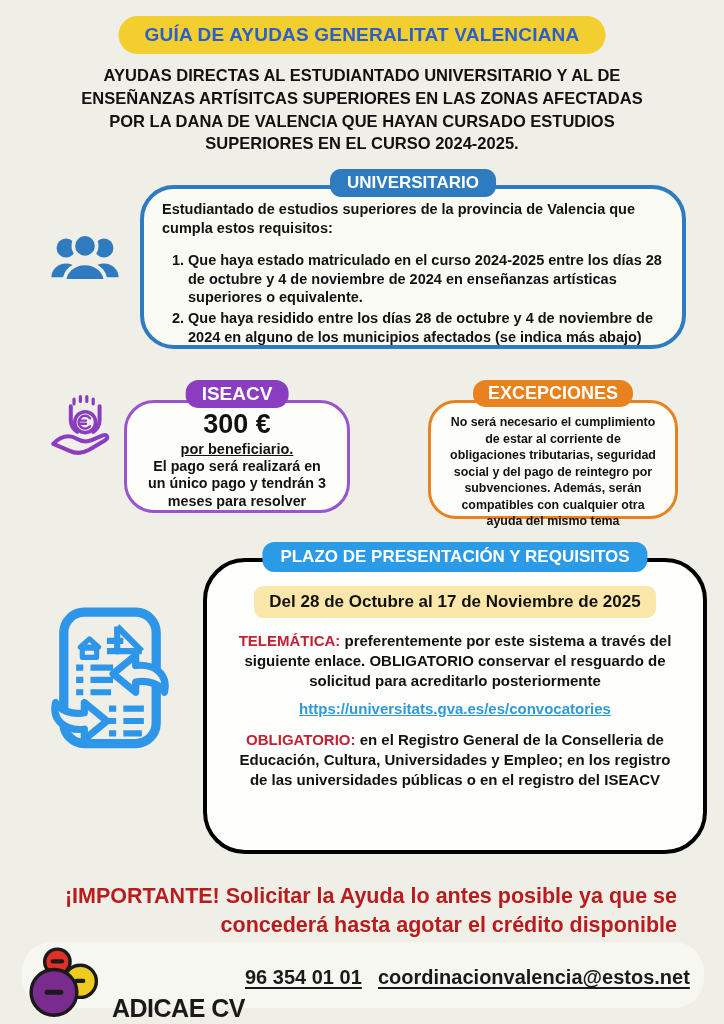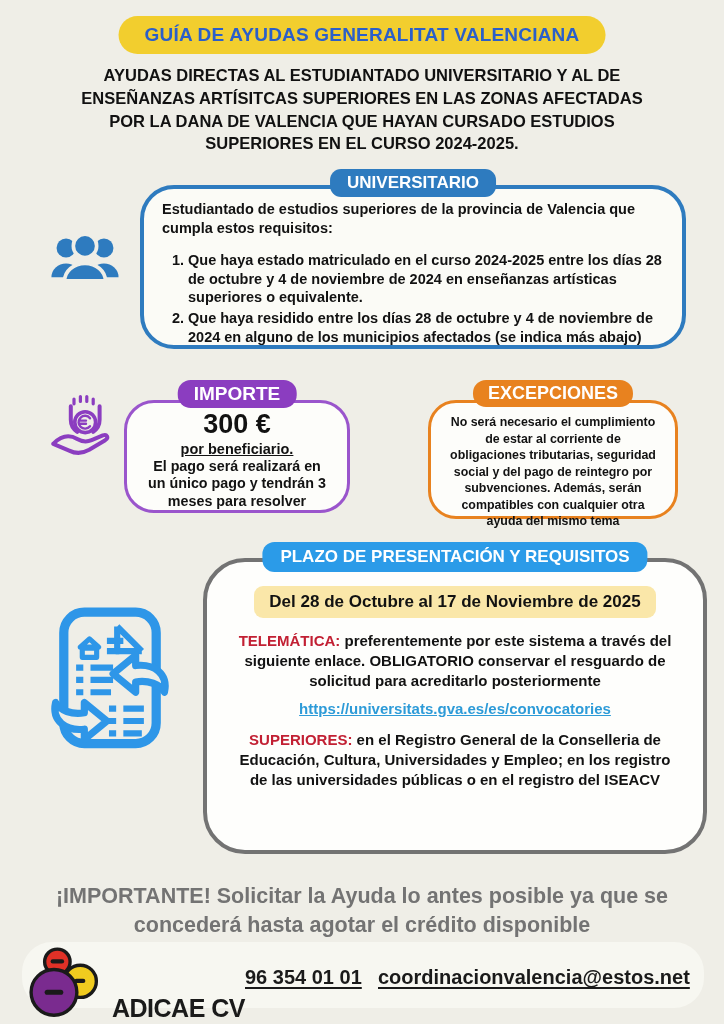--- a/index.html
+++ b/index.html
@@ -34,31 +34,31 @@
   .importe-note{font-size:14.3px;font-weight:bold;line-height:1.22;margin-top:1px;padding:0 16px;}
 
   
   .excep{left:428px;top:400px;width:250px;height:119px;background:#FDFDFA;
     border:3.5px solid #E8821F;border-radius:28px;text-align:center;}
   .excep .pill{top:-23px;background:#E8821F;font-size:18px;padding:3px 15px;border-radius:13px;}
   .excep-body{font-size:12.4px;font-weight:bold;line-height:1.33;padding:11px 19px;}
 
   
   .plazo{left:203px;top:558px;width:504px;height:296px;background:#FEFEFC;
-    border:4px solid #737373;border-radius:42px;text-align:center;}
+    border:4px solid #000000;border-radius:42px;text-align:center;}
   .plazo .pill{top:-20px;background:#2B9BE8;font-size:17px;padding:5px 18px;border-radius:12px;}
   .date-badge{display:inline-block;margin-top:24px;background:#FAE7A9;border-radius:9px;
     font-size:17px;font-weight:bold;padding:6px 15px;}
   .plazo-par{font-size:15px;font-weight:bold;line-height:1.33;width:452px;margin:13px auto 0;}
   .red-label{color:#C22033;}
   .plazo-link{display:block;margin-top:9px;font-size:15px;font-weight:bold;
     color:#2D9BD8;text-decoration:underline;cursor:pointer;}
 
   .importante{position:absolute;top:882px;left:50%;transform:translateX(-50%);width:630px;
-    text-align:center;font-size:21.5px;font-weight:bold;line-height:1.35;color:#737373;}
+    text-align:right;font-size:21.5px;font-weight:bold;line-height:1.35;color:#b91c1c;}
 
   
   .footer-bar{position:absolute;left:22px;top:942px;width:682px;height:66px;
     background:#F7F7F1;border-radius:30px;}
   .logo-wrap{position:absolute;left:26px;top:944px;width:78px;height:78px;}
   .org{position:absolute;left:112px;top:958px;color:#1A1A1A;}
   .org-name{font-size:25px;font-weight:900;letter-spacing:-.5px;margin-top:36px;}
   .org-tagline{font-size:7.2px;font-weight:bold;margin-top:2px;color:#3A3A3A;}
   .phone{position:absolute;left:245px;top:966px;font-size:20px;font-weight:bold;color:#1A1A1A;
     text-decoration:underline;text-underline-offset:3px;}
@@ -111,21 +111,21 @@
     <svg width="64" height="70" viewBox="0 0 80 86" fill="none" stroke="#8B3DC0" stroke-linecap="round" stroke-linejoin="round">
       <path d="M30 8v6M38 5v6M46 5v6M54 8v6" stroke-width="4"></path>
       <path d="M26 17v17a18 18 0 0 0 8 15M62 17v17a18 18 0 0 1-8 15" stroke-width="5"></path>
       <circle cx="44" cy="37" r="13" stroke-width="4.5"></circle>
       <path d="M50 32a8 8 0 1 0 0 10M36 35h9M36 39h9" stroke-width="3"></path>
       <path d="M4 64c10-10 20-12 30-6 6 3.5 12 4 18 1.5l14-6c5-2 8 2.5 3 6l-20 12c-8 4.5-17 5-25 1l-20-8.5" stroke-width="5"></path>
     </svg>
   </div>
 
   <div class="card importe">
-    <div class="pill">IMPORTE</div>
+    <div class="pill">ISEACV</div>
     <div class="importe-amount">300 €</div>
     <div class="importe-per">por beneficiario. </div>
     <div class="importe-note">El pago será realizará en un único pago y tendrán 3 meses para resolver</div>
   </div>
 
   <div class="card excep">
     <div class="pill">EXCEPCIONES</div>
     <div class="excep-body">No será necesario el cumplimiento de estar al corriente de obligaciones tributarias, seguridad social y del pago de reintegro por subvenciones. Además, serán compatibles con cualquier otra ayuda del mismo tema</div>
   </div>
 
@@ -143,21 +143,21 @@
   </div>
 
   <div class="card plazo">
     <div class="pill">PLAZO DE PRESENTACIÓN Y REQUISITOS</div>
     <div class="date-badge">Del 28 de Octubre al 17 de Noviembre de 2025</div>
     <div class="plazo-par">
       <span class="red-label">TELEMÁTICA:</span><span> preferentemente por este sistema a través del siguiente enlace. OBLIGATORIO conservar el resguardo de solicitud para acreditarlo posteriormente</span>
     </div>
     <a class="plazo-link">https://universitats.gva.es/es/convocatories</a>
     <div class="plazo-par">
-      <span class="red-label">SUPERIORES:</span><span> en el Registro General de la Conselleria de Educación, Cultura, Universidades y Empleo; en los registro de las universidades públicas o en el registro del ISEACV</span>
+      <span class="red-label">OBLIGATORIO:</span><span> en el Registro General de la Conselleria de Educación, Cultura, Universidades y Empleo; en los registro de las universidades públicas o en el registro del ISEACV</span>
     </div>
   </div>
 
   <div class="importante">¡IMPORTANTE! Solicitar la Ayuda lo antes posible ya que se concederá hasta agotar el crédito disponible</div>
 
   <div class="footer-bar"></div>
 
   <div class="logo-wrap">
     <svg width="78" height="78" viewBox="0 0 92 92">
       <g stroke="#1A1A1A" stroke-width="4">

